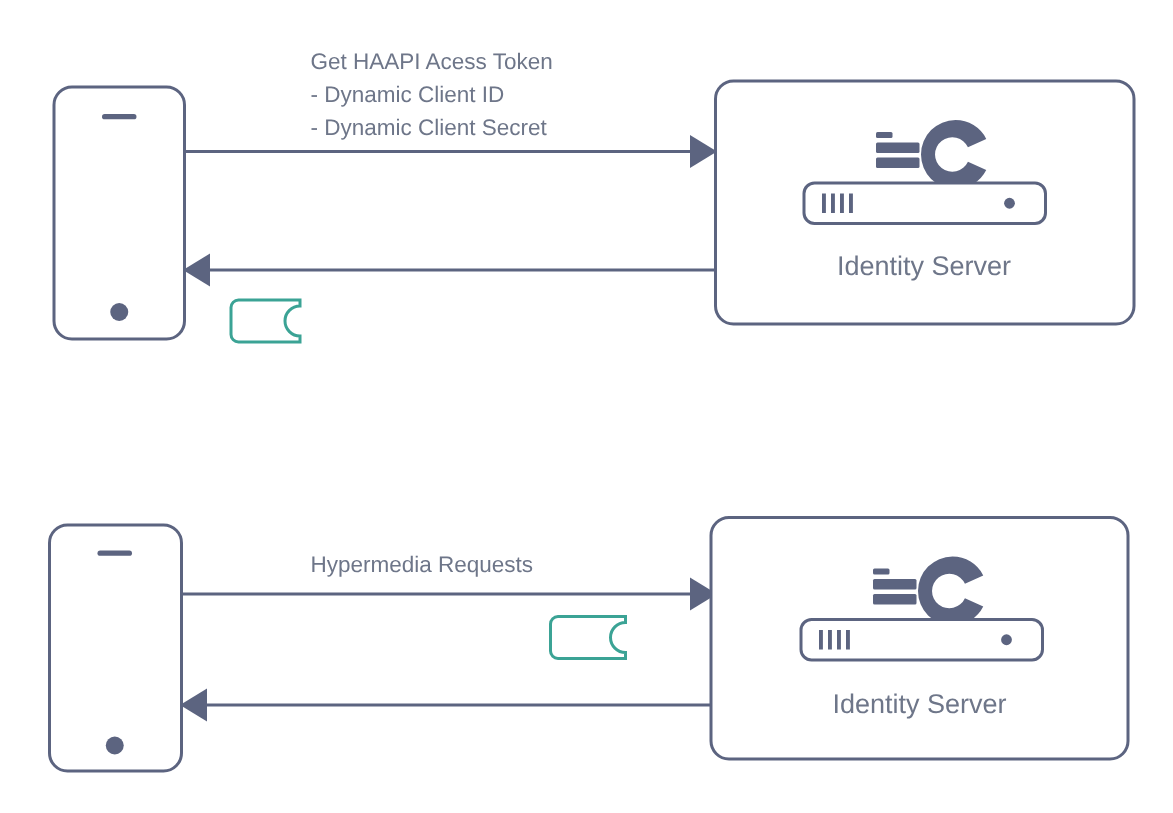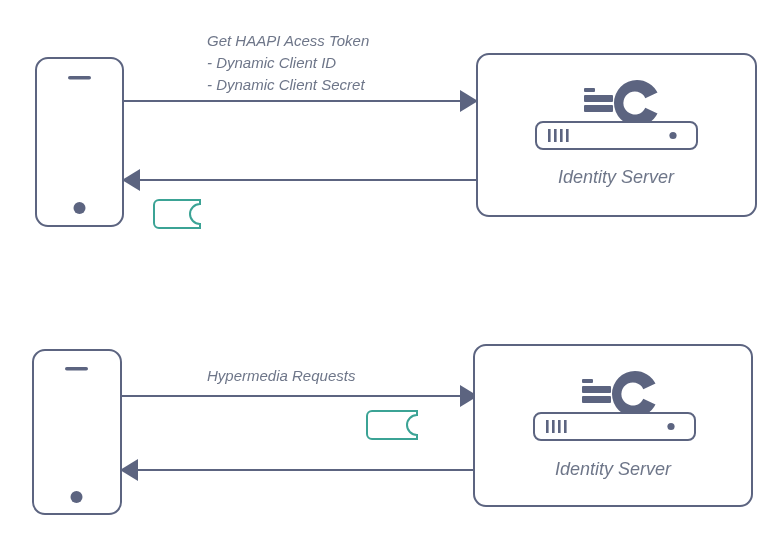--- a/index.html
+++ b/index.html
@@ -13,21 +13,20 @@
     position: relative;
     overflow: hidden;
     font-family: "Liberation Sans", sans-serif;
   }
   #diagram-root {
     position: absolute;
     left: 0;
     top: 0;
     width: 782px;
     height: 460px;
-    font-style: italic;
   }
   svg.diagram-svg {
     display: block;
     width: 782px;
     height: 542px;
   }
   text.flow-label {
     font-family: "Liberation Sans", sans-serif;
     font-size: 15px;
     fill: #6e7689;

